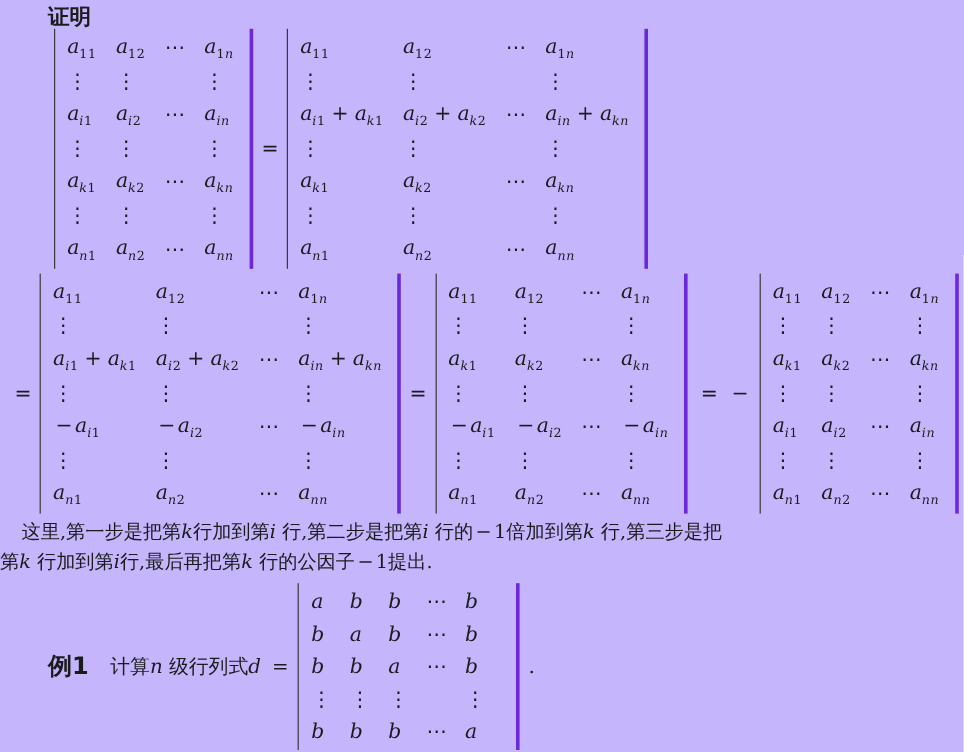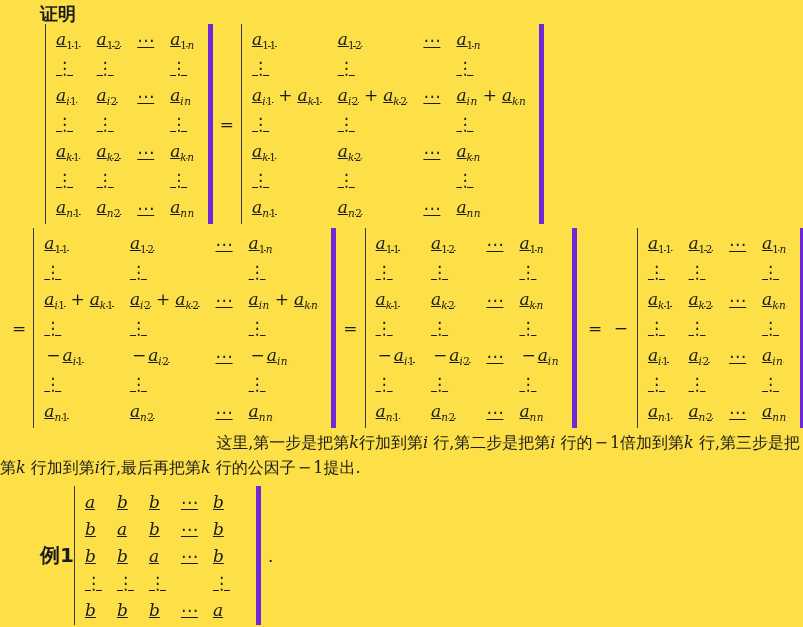--- a/index.html
+++ b/index.html
@@ -5,40 +5,39 @@
   * { box-sizing: border-box; }
   html, body { margin: 0; padding: 0; }
   body {
     width: 803px; height: 627px;
     background: #ffffff;
     color: #1b1b1b;
     font-family: "DejaVu Serif", "DejaVu Sans", serif;
     font-size: 17px;
     overflow: hidden;
   }
-  .page { position: relative; width: 803px; height: 627px; background: #fde047; }
+  .page { position: relative; width: 803px; height: 627px; background: #c4b5fd; }
 
   .heading {
     position: absolute; left: 40px; top: 2px;
     font-weight: bold; font-size: 18px;
     font-family: "DejaVu Sans", "Liberation Sans", sans-serif;
   }
 
   .eqline { display: flex; align-items: center; position: absolute; }
   .line1 { left: 45px; top: 24px; }
   .line2 { left: 5px;  top: 228px; }
   .example-line { left: 40px; top: 486px; }
 
   
   .det {
     border-left: 1px solid #3a3a3a;
-    border-right: 5px solid #6d28d9;
+    border-right: 3px solid #6d28d9;
     padding: 2px 11px 2px 10px;
     flex: 0 0 auto;
-    text-decoration: underline;
   }
   .det-table { display: table; }
   .det-row { display: table-row; }
   .det-cell {
     display: table-cell;
     height: 28px;
     padding-right: 16px;
     vertical-align: middle;
     white-space: nowrap;
     font-size: 17px;
@@ -53,21 +52,21 @@
   .mo { display: inline-block; }
   .mo.plus  { margin: 0 5px; }
   .mo.minus { margin: 0 2px; }
   .mo.eq    { margin: 0 4px; }
 
   .eqsign { margin: 0 7px; white-space: pre; flex: 0 0 auto; }
   .period { margin-left: 7px; flex: 0 0 auto; }
 
   .para { position: absolute; left: 0; top: 430px; width: 800px; line-height: 25px; font-size: 16px; }
   .para-line { white-space: pre-wrap; }
-  .para-line.indent { padding-left: 18px; text-align: right; }
+  .para-line.indent { padding-left: 18px; }
 
   .ex-label {
     font-weight: bold; flex: 0 0 auto;
     font-family: "DejaVu Sans", "Liberation Sans", sans-serif;
     font-size: 20px;
   }
   .ex-text { margin: 0 4px 0 18px; white-space: pre-wrap; font-size: 16.5px; flex: 0 0 auto; }
 </style>
 </head>
 <body>
@@ -317,20 +316,21 @@
     <span class="period">.</span>
   </div>
 
   <div class="para">
     <div class="para-line indent"><span>这</span><span>里</span><span>,</span><span>第</span><span>一</span><span>步</span><span>是</span><span>把</span><span>第</span><span class="mi">k</span><span>行</span><span>加</span><span>到</span><span>第</span><span class="mi">i</span><span> </span><span>行</span><span>,</span><span>第</span><span>二</span><span>步</span><span>是</span><span>把</span><span>第</span><span class="mi">i</span><span> </span><span>行</span><span>的</span><span class="mo minus">−</span><span>1</span><span>倍</span><span>加</span><span>到</span><span>第</span><span class="mi">k</span><span> </span><span>行</span><span>,</span><span>第</span><span>三</span><span>步</span><span>是</span><span>把</span></div>
     <div class="para-line"><span>第</span><span class="mi">k</span><span> </span><span>行</span><span>加</span><span>到</span><span>第</span><span class="mi">i</span><span>行</span><span>,</span><span>最</span><span>后</span><span>再</span><span>把</span><span>第</span><span class="mi">k</span><span> </span><span>行</span><span>的</span><span>公</span><span>因</span><span>子</span><span class="mo minus">−</span><span>1</span><span>提</span><span>出</span><span>.</span></div>
   </div>
 
   <div class="eqline example-line">
     <span class="ex-label">例1</span>
+    <span class="ex-text"><span>计</span><span>算</span><span class="mi">n</span><span> </span><span>级</span><span>行</span><span>列</span><span>式</span><span class="mi">d</span><span> </span><span class="mo eq">=</span></span>
     <div class="det compact">
         <div class="det-table">
           <div class="det-row">
             <div class="det-cell"><span class="mi">a</span></div>
             <div class="det-cell"><span class="mi">b</span></div>
             <div class="det-cell"><span class="mi">b</span></div>
             <div class="det-cell"><span>⋯</span></div>
             <div class="det-cell"><span class="mi">b</span></div>
           </div>
           <div class="det-row">

